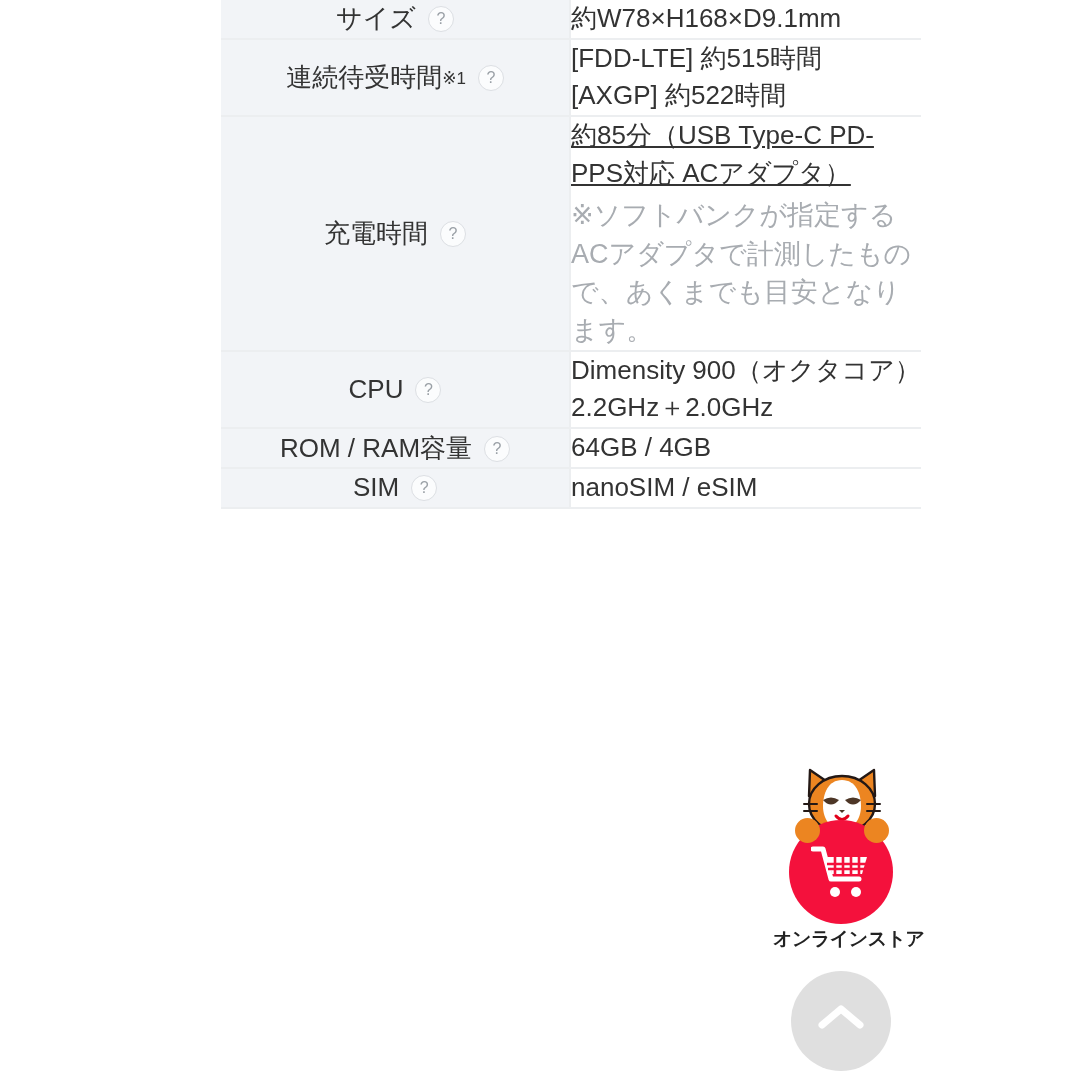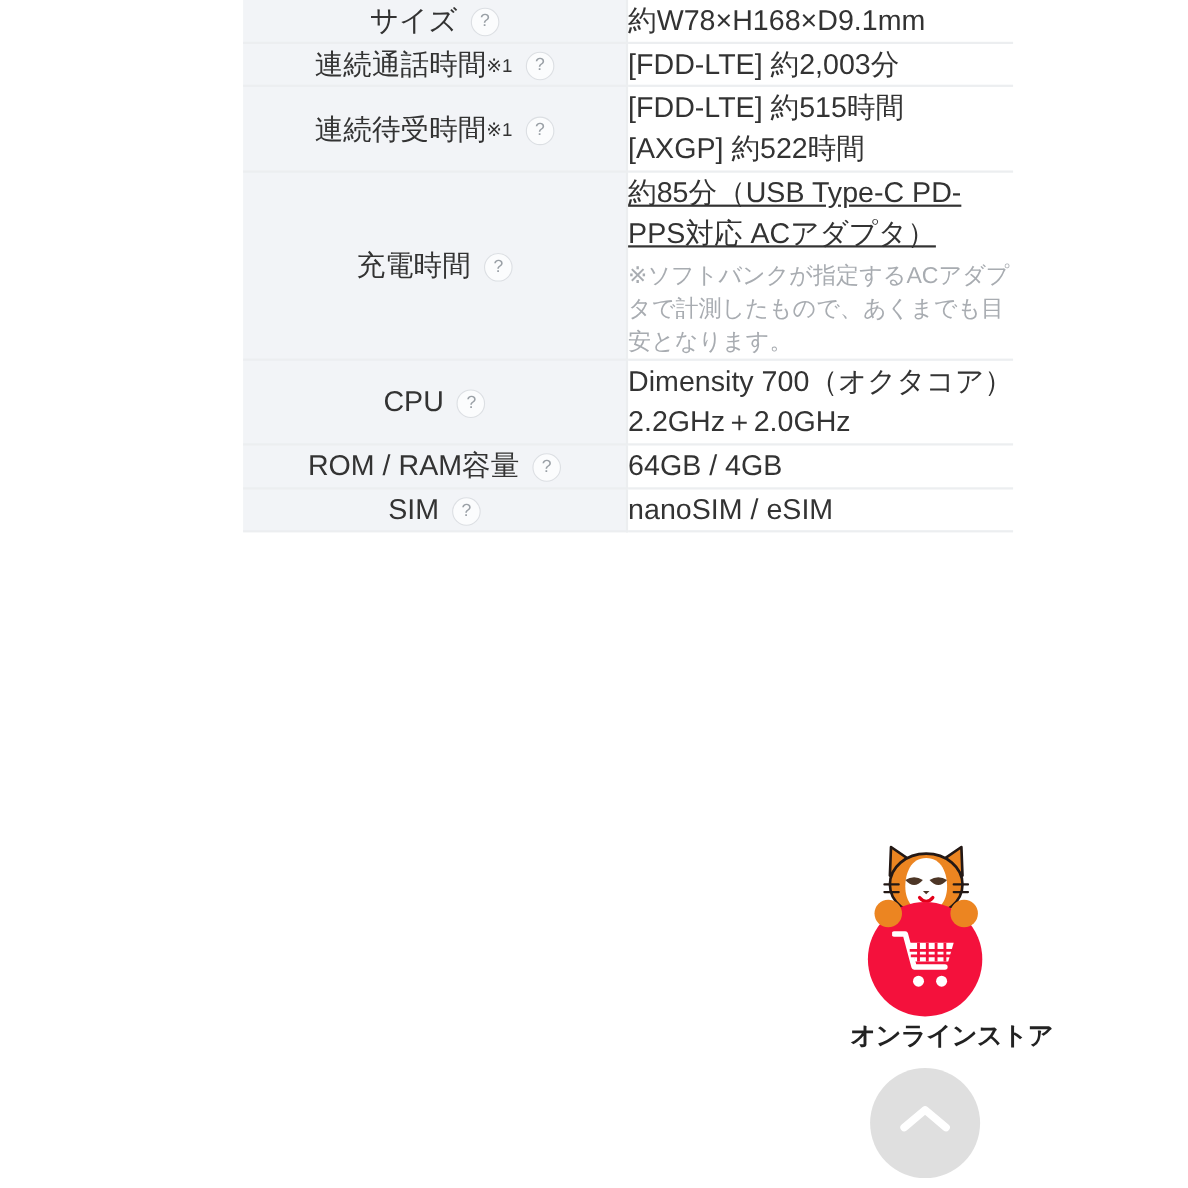--- a/index.html
+++ b/index.html
@@ -83,21 +83,21 @@
     background: #fbfcfd;
     font-family: "Liberation Sans", sans-serif;
   }
 
   .value-line { display: block; white-space: nowrap; }
   .value-wrap { display: block; }
 
   .value-note {
     display: block;
     margin-top: 4px;
-    font-size: 21px;
+    font-size: 27px;
     line-height: 1.42;
     color: #a8acb1;
   }
 
   
   .store-fab {
     position: absolute;
     left: 789px;
     top: 766px;
     width: 106px;
@@ -138,21 +138,21 @@
     width: 60px;
     height: 56px;
     z-index: 4;
   }
   .store-caption {
     position: absolute;
     left: -16px;
     top: 160px;
     width: 140px;
     text-align: center;
-    font-size: 23px;
+    font-size: 19px;
     font-weight: bold;
     color: #222222;
     white-space: nowrap;
     letter-spacing: -0.5px;
   }
 
   
   .scroll-top {
     position: absolute;
     left: 791px;
@@ -180,28 +180,20 @@
     <tbody id="spec-body">
         <tr>
           <th class="spec-label"><span class="label-text">サイズ</span><span class="help-icon">?</span></th>
           <td class="spec-value">
             <span class="value-wrap">
               <span class="value-line">約W78×H168×D9.1mm</span>
             </span>
           </td>
         </tr>
         <tr>
-          <th class="spec-label"><span class="label-text">連続通話時間</span><span class="label-sup">※1</span><span class="help-icon">?</span></th>
-          <td class="spec-value">
-            <span class="value-wrap">
-              <span class="value-line">[FDD-LTE] 約2,003分</span>
-            </span>
-          </td>
-        </tr>
-        <tr>
           <th class="spec-label"><span class="label-text">連続待受時間</span><span class="label-sup">※1</span><span class="help-icon">?</span></th>
           <td class="spec-value">
             <span class="value-wrap">
               <span class="value-line">[FDD-LTE] 約515時間</span>
               <span class="value-line">[AXGP] 約522時間</span>
             </span>
           </td>
         </tr>
         <tr>
           <th class="spec-label"><span class="label-text">充電時間</span><span class="help-icon">?</span></th>
@@ -209,21 +201,21 @@
             <span class="value-wrap">
               <span class="value-line" style="white-space: normal; text-decoration: underline;">約85分（USB Type-C PD-PPS対応 ACアダプタ）</span>
             </span>
             <span class="value-note">※ソフトバンクが指定するACアダプタで計測したもので、あくまでも目安となります。</span>
           </td>
         </tr>
         <tr>
           <th class="spec-label"><span class="label-text">CPU</span><span class="help-icon">?</span></th>
           <td class="spec-value">
             <span class="value-wrap">
-              <span class="value-line" style="white-space: normal;">Dimensity 700（オクタコア）2.2GHz＋2.0GHz</span>
+              <span class="value-line" style="white-space: normal;">Dimensity 900（オクタコア）2.2GHz＋2.0GHz</span>
             </span>
           </td>
         </tr>
         <tr>
           <th class="spec-label"><span class="label-text">ROM / RAM容量</span><span class="help-icon">?</span></th>
           <td class="spec-value">
             <span class="value-wrap">
               <span class="value-line">64GB / 4GB</span>
             </span>
           </td>

